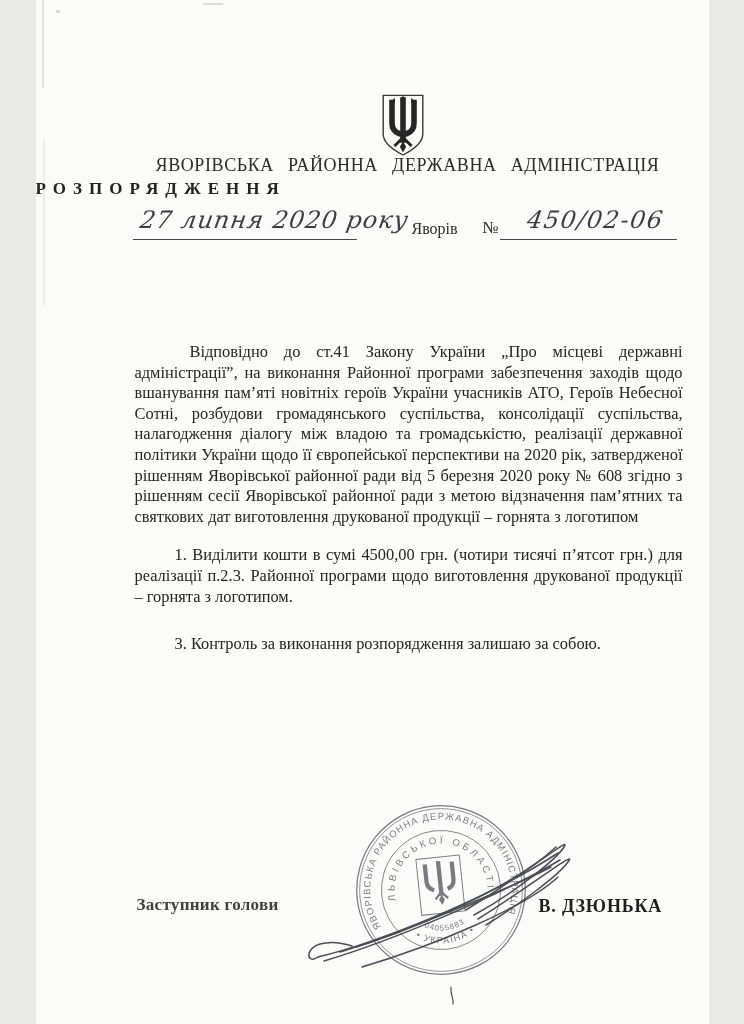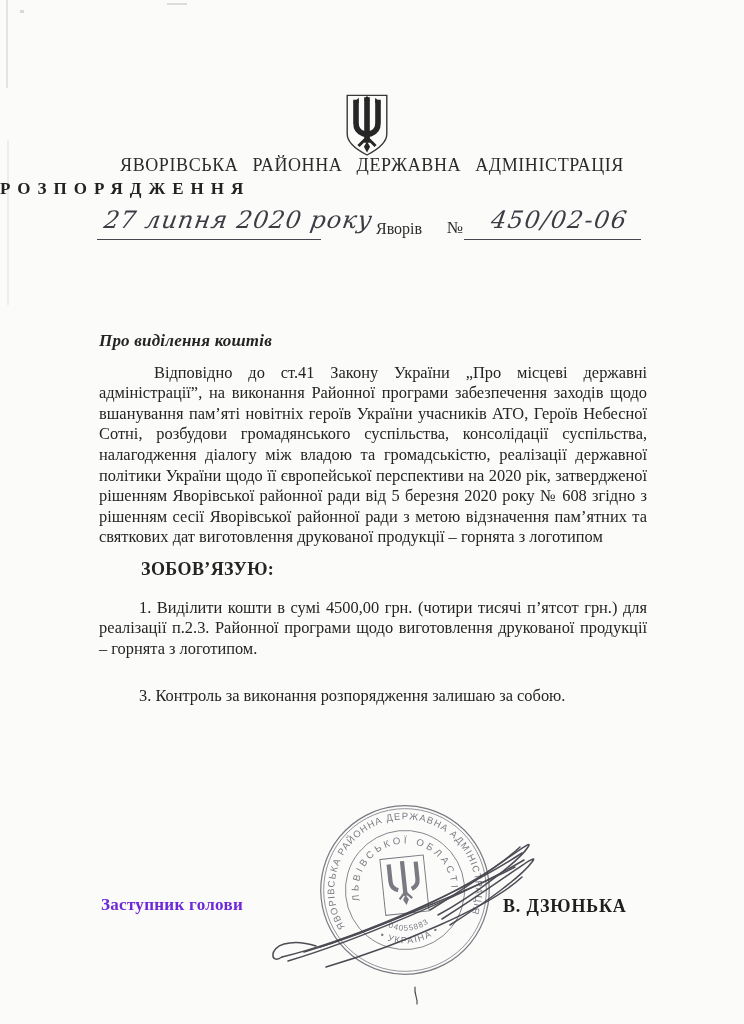--- a/index.html
+++ b/index.html
@@ -1,17 +1,17 @@
 <!DOCTYPE html>
 <html lang="uk"><head>
 <meta charset="utf-8">
 <style>
   html,body{margin:0;padding:0;background:#e9e9e7;}
   .page{
-    position:relative;width:744px;height:1024px;margin:0 auto;
+    position:relative;width:673px;height:1024px;margin:0 auto;
     background:#fbfbfa;overflow:hidden;
     font-family:"Liberation Serif","DejaVu Serif",serif;
     color:#242424;
   }
   
   .artifact{position:absolute;background:#e4e4e2;}
   .art-v1{left:6px;top:0;width:2px;height:88px;}
   .art-v2{left:7px;top:140px;width:2px;height:165px;background:#ededeb;}
   .art-h1{left:167px;top:3px;width:20px;height:2px;background:#dddddb;}
   .art-d1{left:20px;top:10px;width:4px;height:3px;background:#d9d9d7;}
@@ -40,21 +40,21 @@
   .content{position:absolute;left:99px;top:331px;width:548px;font-size:16.4px;line-height:20.6px;}
   .subject{font-weight:bold;font-style:italic;font-size:17px;letter-spacing:.2px;}
   .para{margin-top:11px;text-align:justify;text-indent:55px;}
   .resolve{margin-top:11px;margin-left:42px;font-weight:bold;font-size:18px;letter-spacing:.4px;}
   .item{text-align:justify;text-indent:40px;}
   .item-1{margin-top:18px;}
   .item-2-l1{margin-top:1px;text-indent:0;padding-left:40px;text-align:justify;text-align-last:justify;}
   .item-2-l2{text-indent:0;text-align:left;}
   .item-3{margin-top:27px;}
   
-  .sig-title{position:absolute;left:101px;top:895px;font-weight:bold;font-size:17px;letter-spacing:.3px;color:#6d28d9;}
+  .sig-title{position:absolute;left:101px;top:895px;font-weight:bold;font-size:17px;letter-spacing:.3px;color:#404040;}
   .sig-name{position:absolute;left:503px;top:896px;font-weight:bold;font-size:18px;letter-spacing:.8px;color:#1f1f1f;text-align:center;}
   
   .stamp{position:absolute;left:313px;top:798px;width:184px;height:184px;transform:rotate(-6deg);opacity:.82;}
   .stamp svg{width:100%;height:100%;}
   .stamp text{font-family:"Liberation Sans","DejaVu Sans",sans-serif;fill:#5e5e68;}
   .signature-strokes{position:absolute;left:270px;top:815px;width:280px;height:195px;}
 </style>
 </head>
 <body>
 
@@ -87,23 +87,21 @@
   <div class="doc-type">РОЗПОРЯДЖЕННЯ</div>
 
   <div class="hw date-hw">27 липня 2020 року</div>
   <div class="date-line"></div>
   <div class="city">Яворів</div>
   <div class="num-sign">№</div>
   <div class="hw num-hw">450/02-06</div>
   <div class="num-line"></div>
 
   <div class="content">
-    <div class="subject">Про виділення коштів</div>
     <div class="para">Відповідно до ст.41 Закону України „Про місцеві державні адміністрації”, на виконання Районної програми забезпечення заходів щодо вшанування пам’яті новітніх героїв України учасників АТО, Героїв Небесної Сотні, розбудови громадянського суспільства, консолідації суспільства, налагодження діалогу між владою та громадськістю, реалізації державної політики України щодо її європейської перспективи на 2020 рік, затвердженої рішенням Яворівської районної ради від 5 березня 2020 року № 608 згідно з рішенням сесії Яворівської районної ради з метою відзначення пам’ятних та святкових дат виготовлення друкованої продукції – горнята з логотипом</div>
-    <div class="resolve">ЗОБОВ’ЯЗУЮ:</div>
     <div class="item item-1">1. Виділити кошти в сумі 4500,00 грн. (чотири тисячі п’ятсот грн.) для реалізації п.2.3. Районної програми щодо виготовлення друкованої продукції – горнята з логотипом.</div>
     <div>
     </div>
     <div class="item item-3">3. Контроль за виконання розпорядження залишаю за собою.</div>
   </div>
 
   <div class="sig-title">Заступник голови</div>
   <div class="sig-name">В. ДЗЮНЬКА</div>
 
   <div class="stamp">

